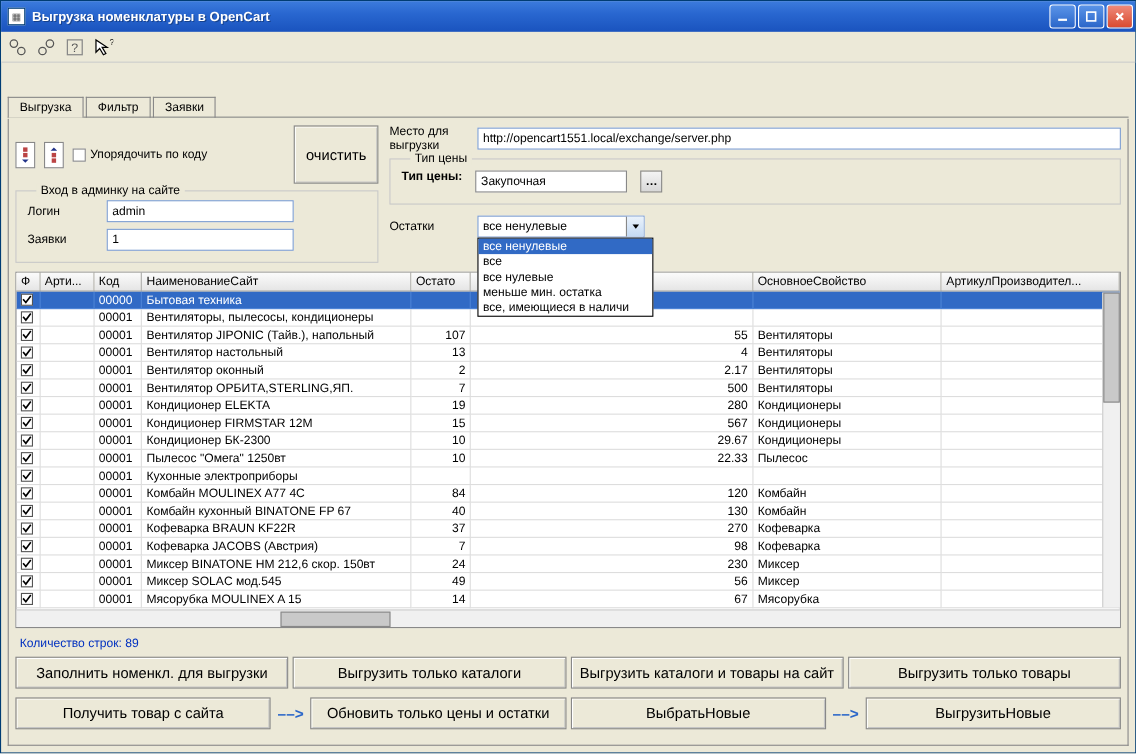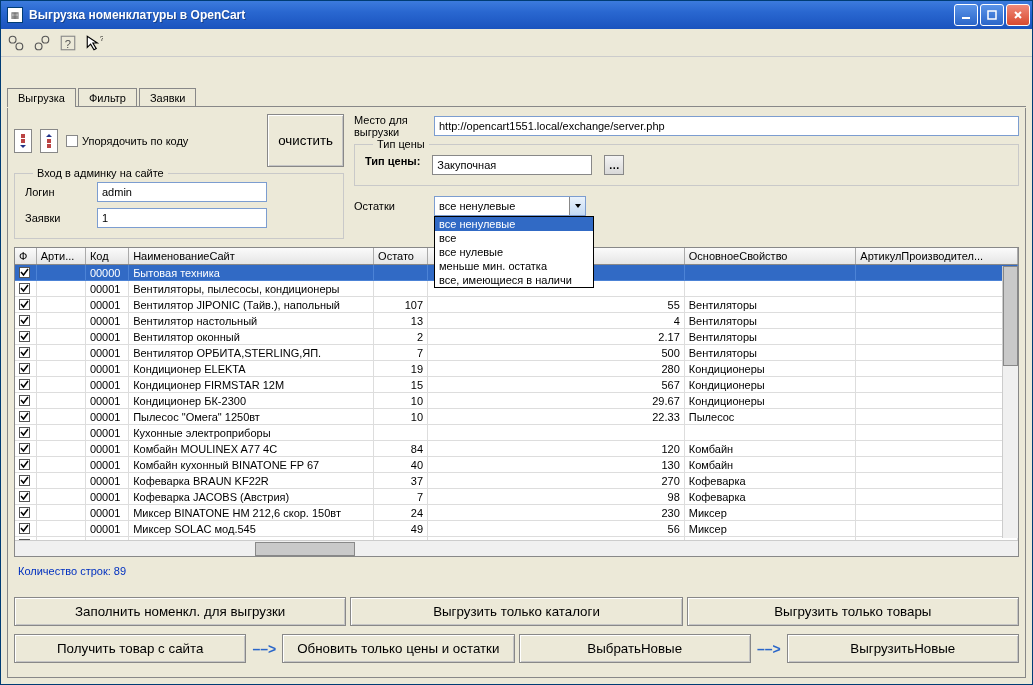--- a/index.html
+++ b/index.html
@@ -154,21 +154,21 @@
 .grow .c .cb svg{width:9px;height:9px;}
 .grow.selected { background: #316ac5; color: #fff; }
 .grow.selected .c { border-right-color:#4c83d6; border-bottom-color:#4c83d6;}
 .w0{width:22px;} .w1{width:50px;} .w2{width:44px;}
 .w3{width:250px;} .w4{width:55px;}
 .w5{width:262px;} .w6{width:175px;} .w7{width:165px;}
 .sbv { position:absolute; right:0; top:18px; bottom:18px; width:16px; background:#f0f0f0; border-left:1px solid #ccc;}
 .sbv .handle{ position:absolute; top:0; left:0; right:0; height:100px; background:#c9c9c9; border:1px solid #888;}
 .sbh { height:16px; background:#f0f0f0; border-top:1px solid #ccc; display:flex; align-items:center;}
 .sbh .handle{width:100px; height:14px; margin-left:240px; background:#c9c9c9; border:1px solid #888;}
-.count { color: #0030c0; margin: 8px 0 20px 4px; }
+.count { color: #0030c0; margin: 8px 0 6px 4px; }
 .btnrow { display: flex; gap: 4px; margin-bottom: 8px; align-items:center;}
 .btnrow .btnxp { flex: 1; text-align: center; padding: 6px 4px; }
 .arw { color: #2a66c9; font-weight: bold; font-size: 14px; padding: 0 2px;}
 </style>
 </head>
 <body>
 
 <div class="window">
   <div class="titlebar">
     <span class="titlebar-icon">▦</span>
@@ -264,21 +264,21 @@
         </div>
       </div>
       <div class="rightcol">
         <div class="row1">
           <span class="lbl">Место для выгрузки</span>
           <input class="txt" style="flex: 1 1 0%;" value="http://opencart1551.local/exchange/server.php">
         </div>
         <div class="grp2">
           <div class="grp-title">Тип цены</div>
           <span style="font-weight:bold">Тип цены:</span>
-          <div class="ddp" style="width:160px">
+          <div class="ddp" style="width:138px">
             <span class="val">Закупочная</span>
           </div>
           <div class="dotbtn">…</div>
         </div>
         <div class="drow">
           <span class="lbl">Остатки</span>
           <div class="combo">
             <div class="box">
               <span class="val">все ненулевые</span>
               <span class="ar">
@@ -606,20 +606,21 @@
       <div class="sbh">
           <div class="handle"></div>
         </div>
     </div>
 
     <div class="count">Количество строк: 89</div>
 
     <div class="btnrow">
       <button class="btnxp">Заполнить номенкл. для выгрузки</button>
       <button class="btnxp">Выгрузить только каталоги</button>
+      <button class="btnxp">Выгрузить каталоги и товары на сайт</button>
       <button class="btnxp">Выгрузить только товары</button>
     </div>
     <div class="btnrow">
       <button class="btnxp">Получить товар с сайта</button>
       <span class="arw">––&gt;</span>
       <button class="btnxp">Обновить только цены и остатки</button>
       <button class="btnxp">ВыбратьНовые</button>
       <span class="arw">––&gt;</span>
       <button class="btnxp">ВыгрузитьНовые</button>
     </div>

